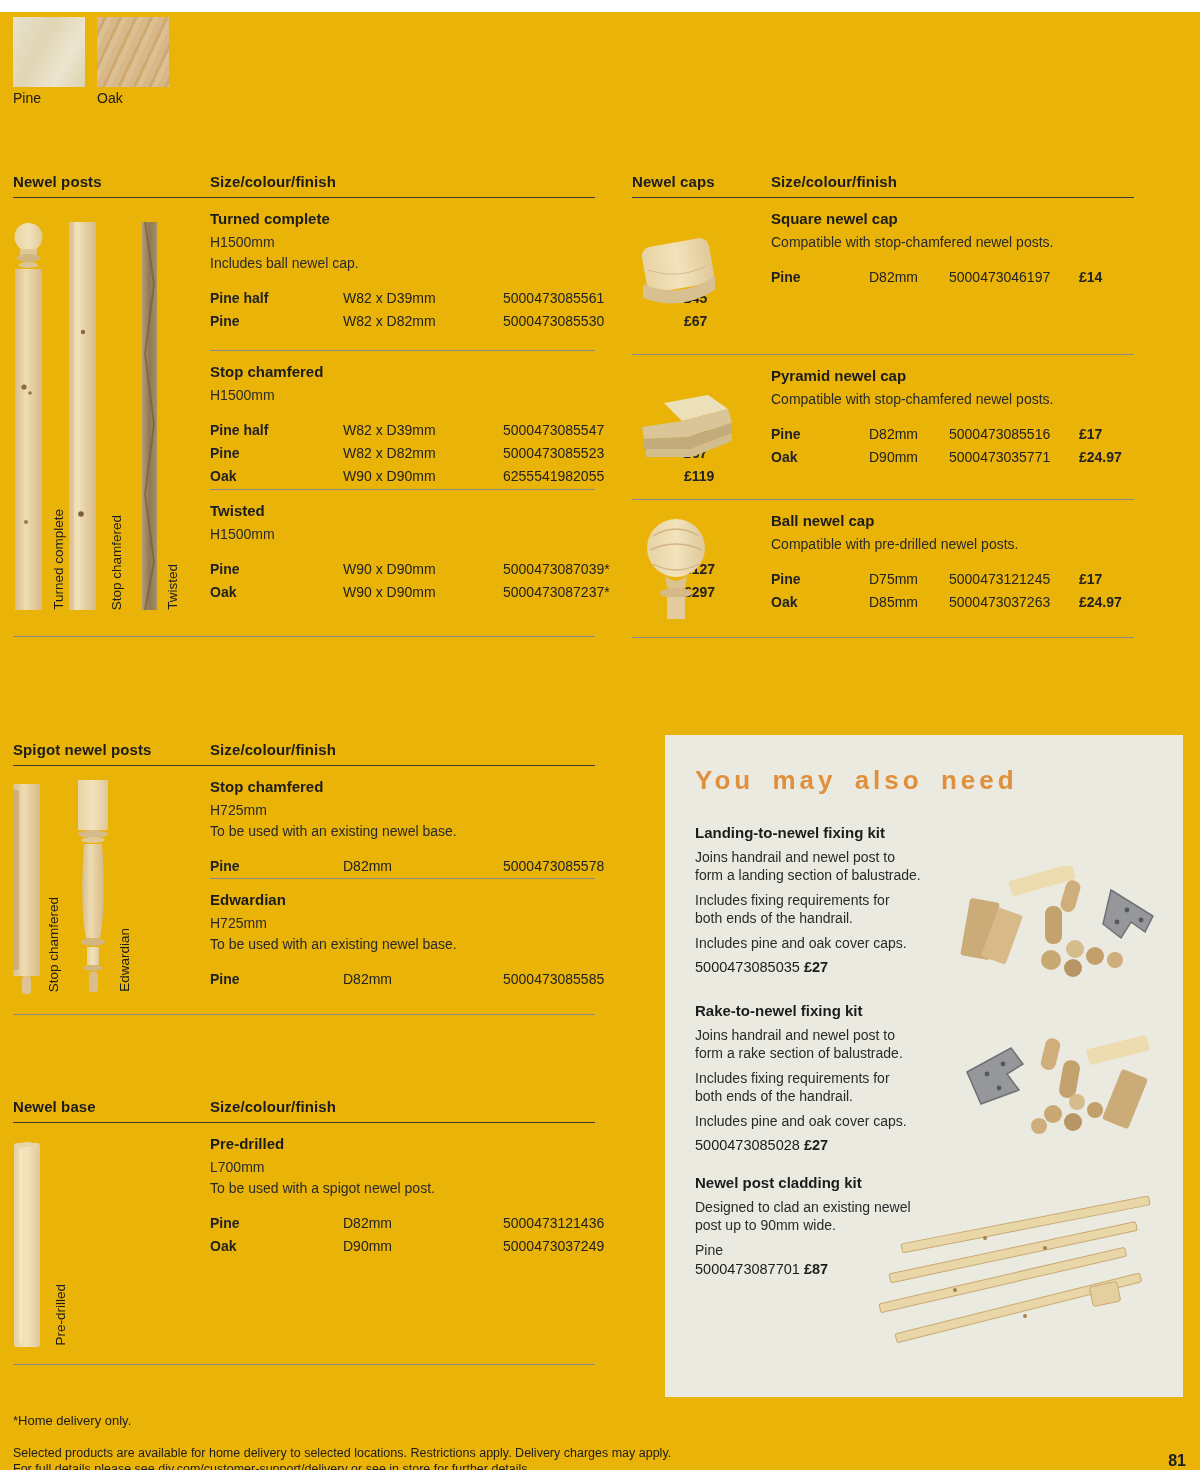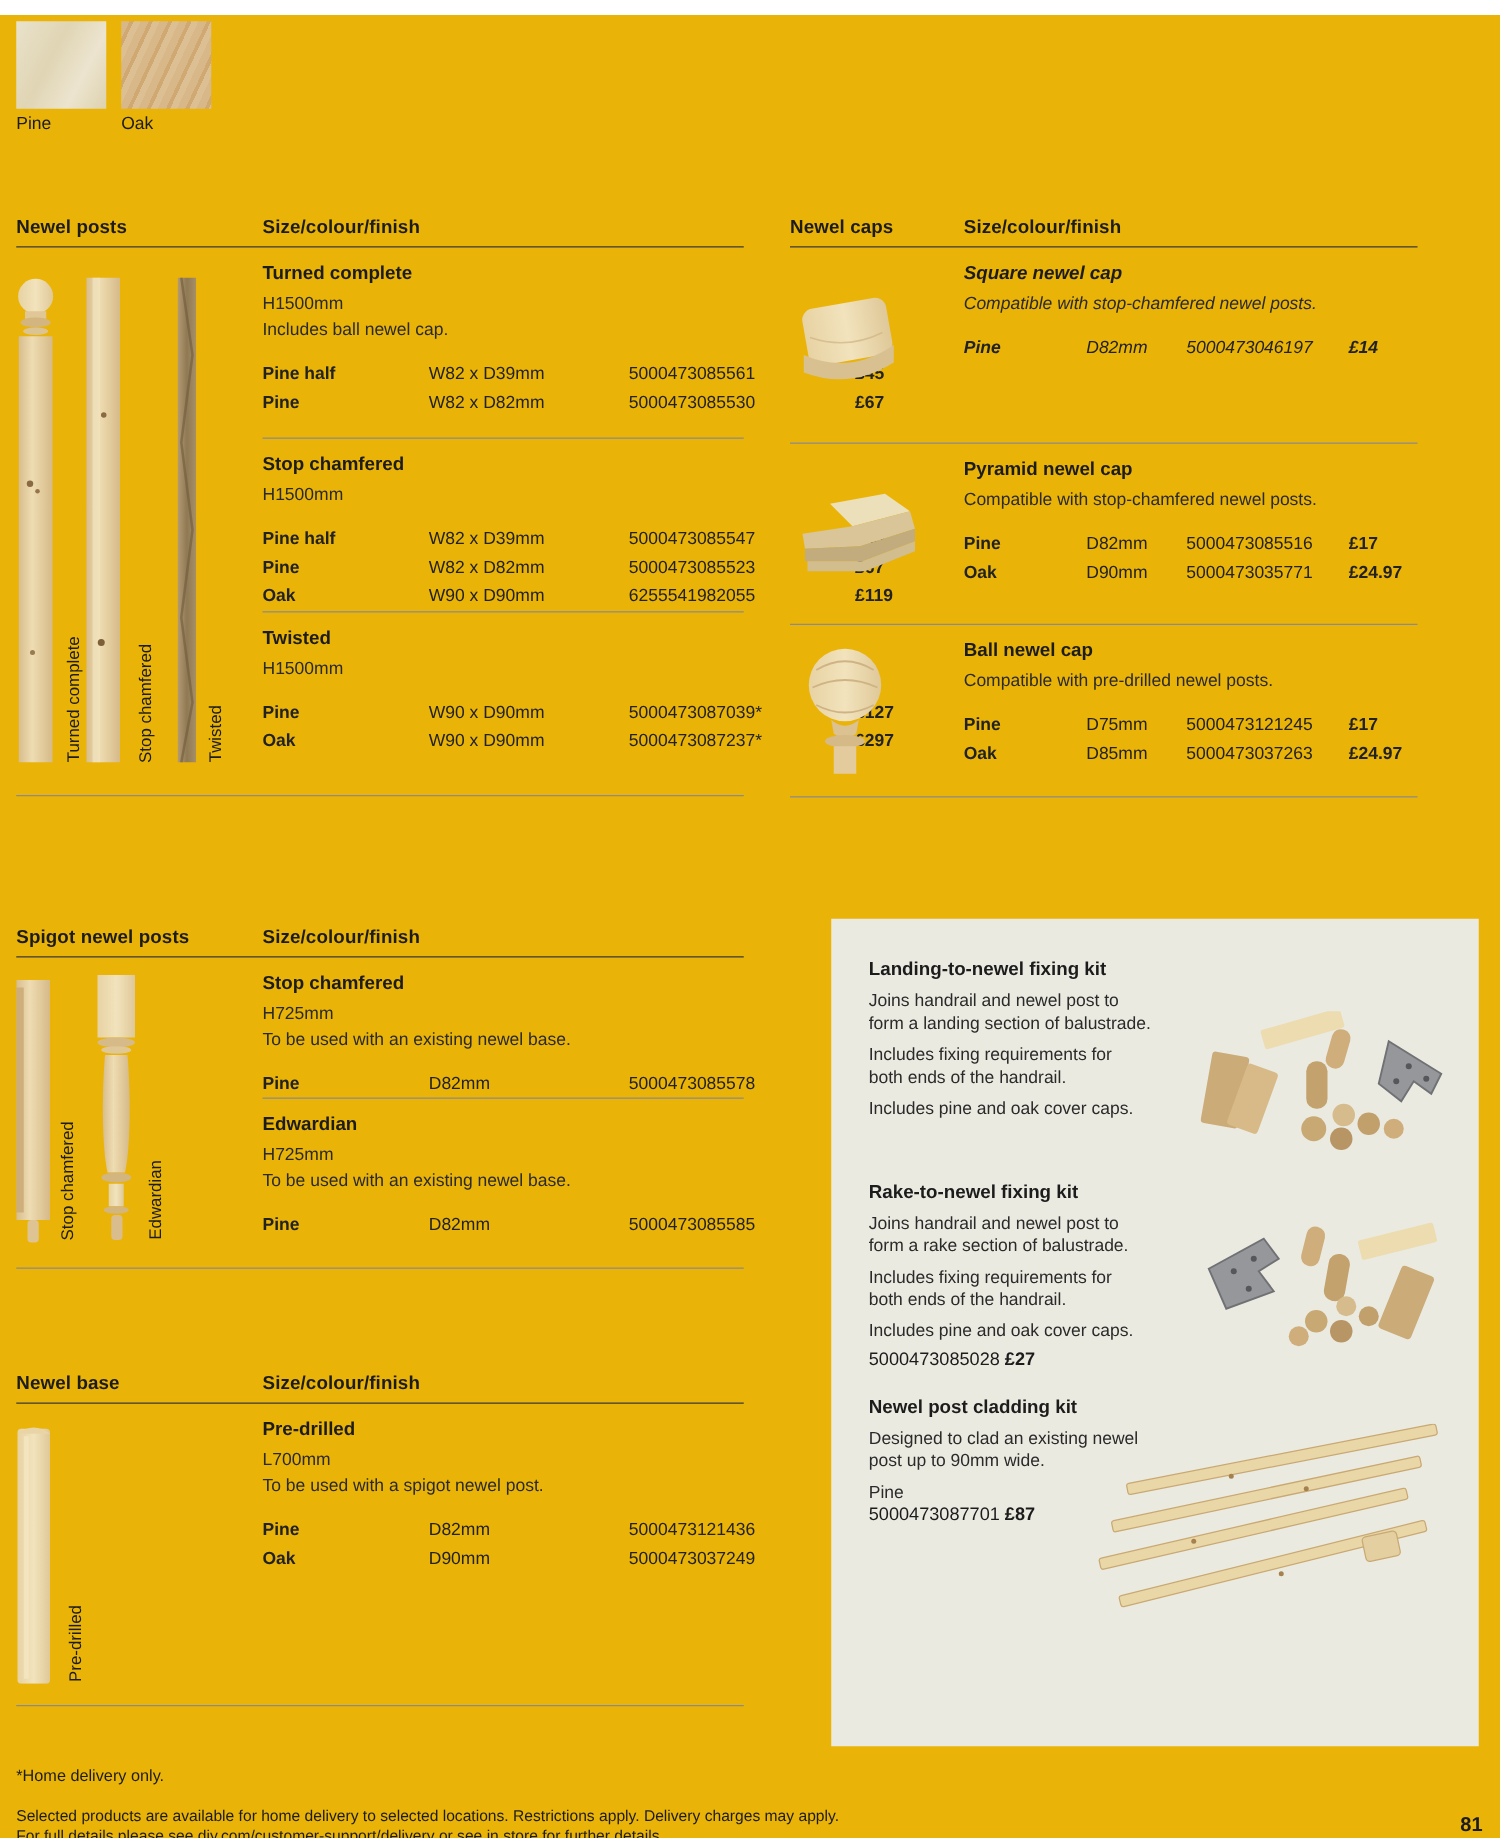--- a/index.html
+++ b/index.html
@@ -197,21 +197,21 @@
     <div class="rule grp"></div>
   </section>
 
   <section class="sec rgrid" style="left:632px; top:161px; width:502px;">
     <div class="sec-head">
       <span class="sec-title w139">Newel caps</span>
       <span class="sec-title">Size/colour/finish</span>
     </div>
     <div class="rule"></div>
 
-    <div class="sec-body" style="min-height:156px;font-style:italic;">
+    <div class="sec-body" style="min-height:156px;">
       <div class="img-col w139">
         <svg style="position:absolute;left:0;top:32px;" width="98" height="86" viewBox="0 0 98 86">
           <g transform="rotate(-10 48 36)">
               <rect x="12" y="12" width="68" height="46" rx="9" fill="url(#pineG2)"></rect>
             </g>
           <path d="M11,54 q37,16 72,-8 l0,14 q-35,22 -72,8 Z" fill="#d9c091"></path>
           <path d="M16,40 q30,10 58,-4" stroke="#cfb384" stroke-width="1.2" fill="none" opacity="0.7"></path>
         </svg>
       </div>
       <div class="txt-col pgroup">
@@ -386,28 +386,30 @@
                 <span class="price">£55</span>
               </div>
           </div>
         </div>
       </div>
     </div>
     <div class="rule grp"></div>
   </section>
 
   <aside class="also">
+    <h2>You may also need</h2>
 
     <div class="kit" style="min-height:178px;">
       <h4>Landing-to-newel fixing kit</h4>
       <p class="kd">Joins handrail and newel post to
 form a landing section of balustrade.</p>
       <p class="kd">Includes fixing requirements for
 both ends of the handrail.</p>
       <p class="kd">Includes pine and oak cover caps.</p>
+      <div class="kcode"><span>5000473085035</span> <span class="price">£27</span></div>
       <svg class="kit-img" style="right:0;top:44px;" width="200" height="118" viewBox="0 0 200 118">
         <rect x="50" y="6" width="66" height="16" rx="2" fill="#ecdcb0" transform="rotate(-16 83 14)"></rect>
         <rect x="6" y="34" width="30" height="58" rx="3" fill="#cbab77" transform="rotate(10 21 63)"></rect>
         <rect x="30" y="44" width="26" height="52" rx="3" fill="#d8ba88" transform="rotate(20 43 70)"></rect>
         <rect x="104" y="14" width="15" height="32" rx="7" fill="#cfae7c" transform="rotate(16 111 30)"></rect>
         <rect x="86" y="40" width="17" height="38" rx="8" fill="#c4a26d"></rect>
         <circle cx="92" cy="94" r="10" fill="#c8a873"></circle>
           <circle cx="114" cy="102" r="9" fill="#b89565"></circle>
         <circle cx="116" cy="83" r="9" fill="#d6bb8d"></circle>
           <circle cx="136" cy="90" r="9" fill="#c2a06c"></circle>

